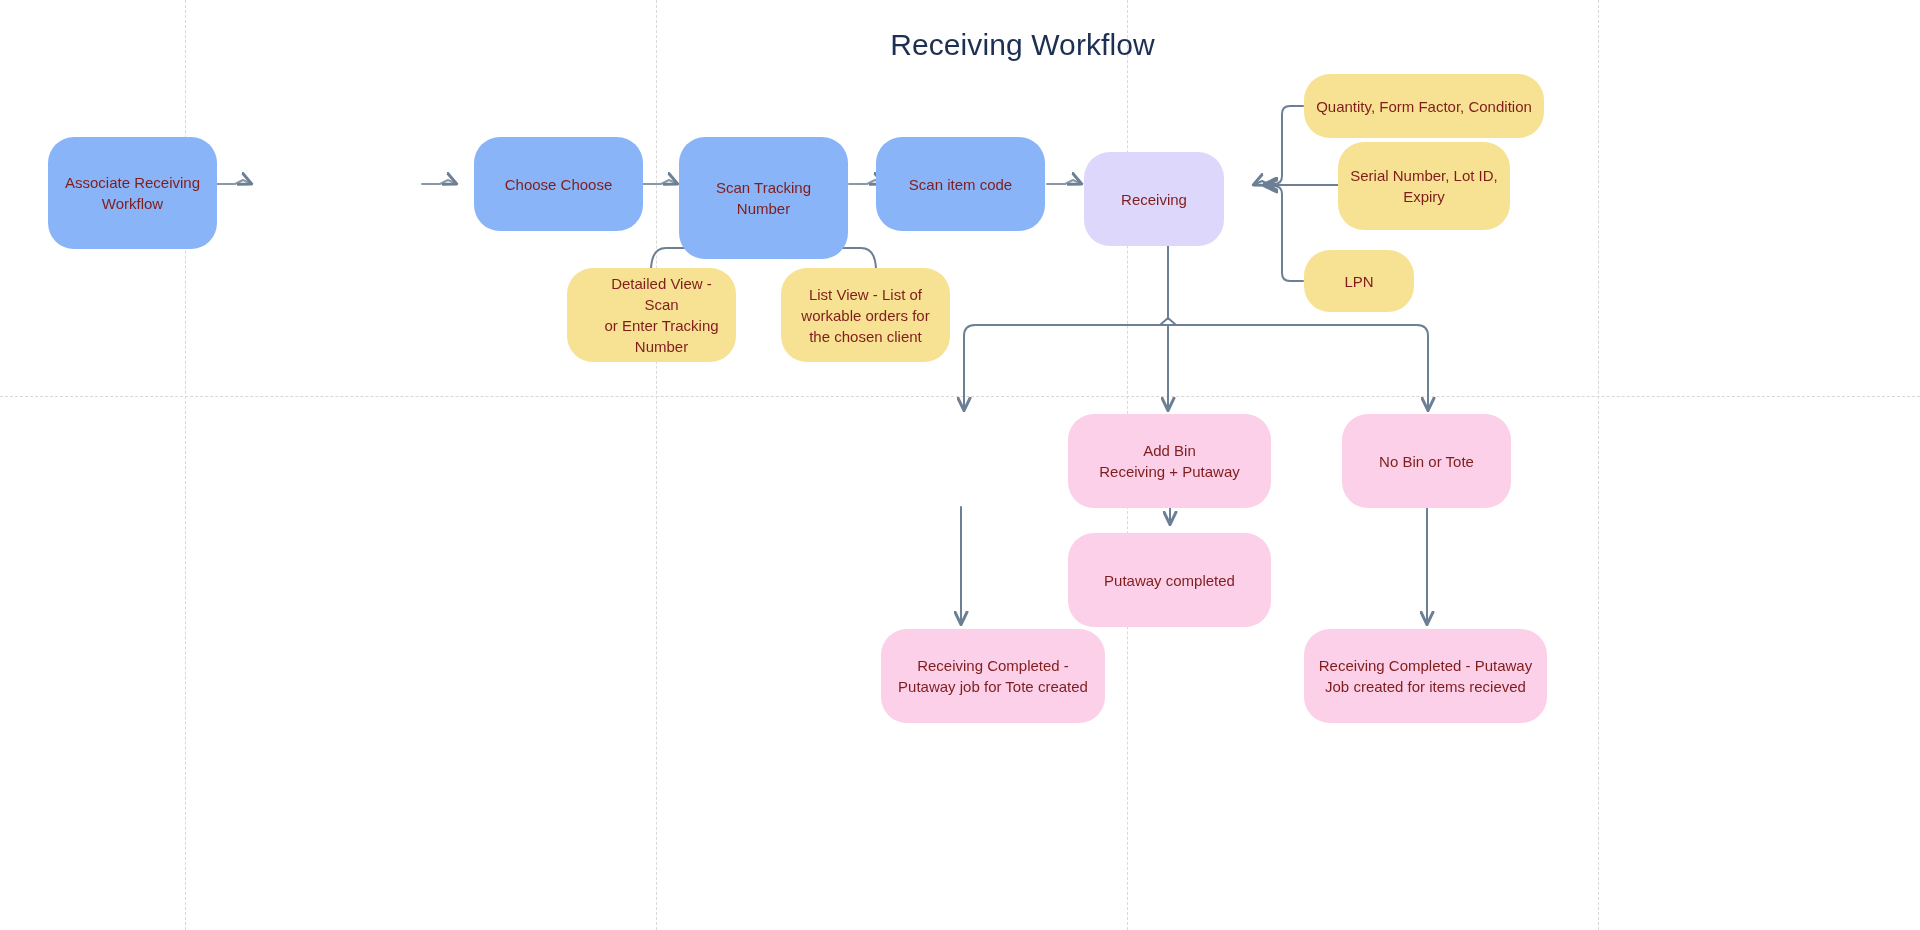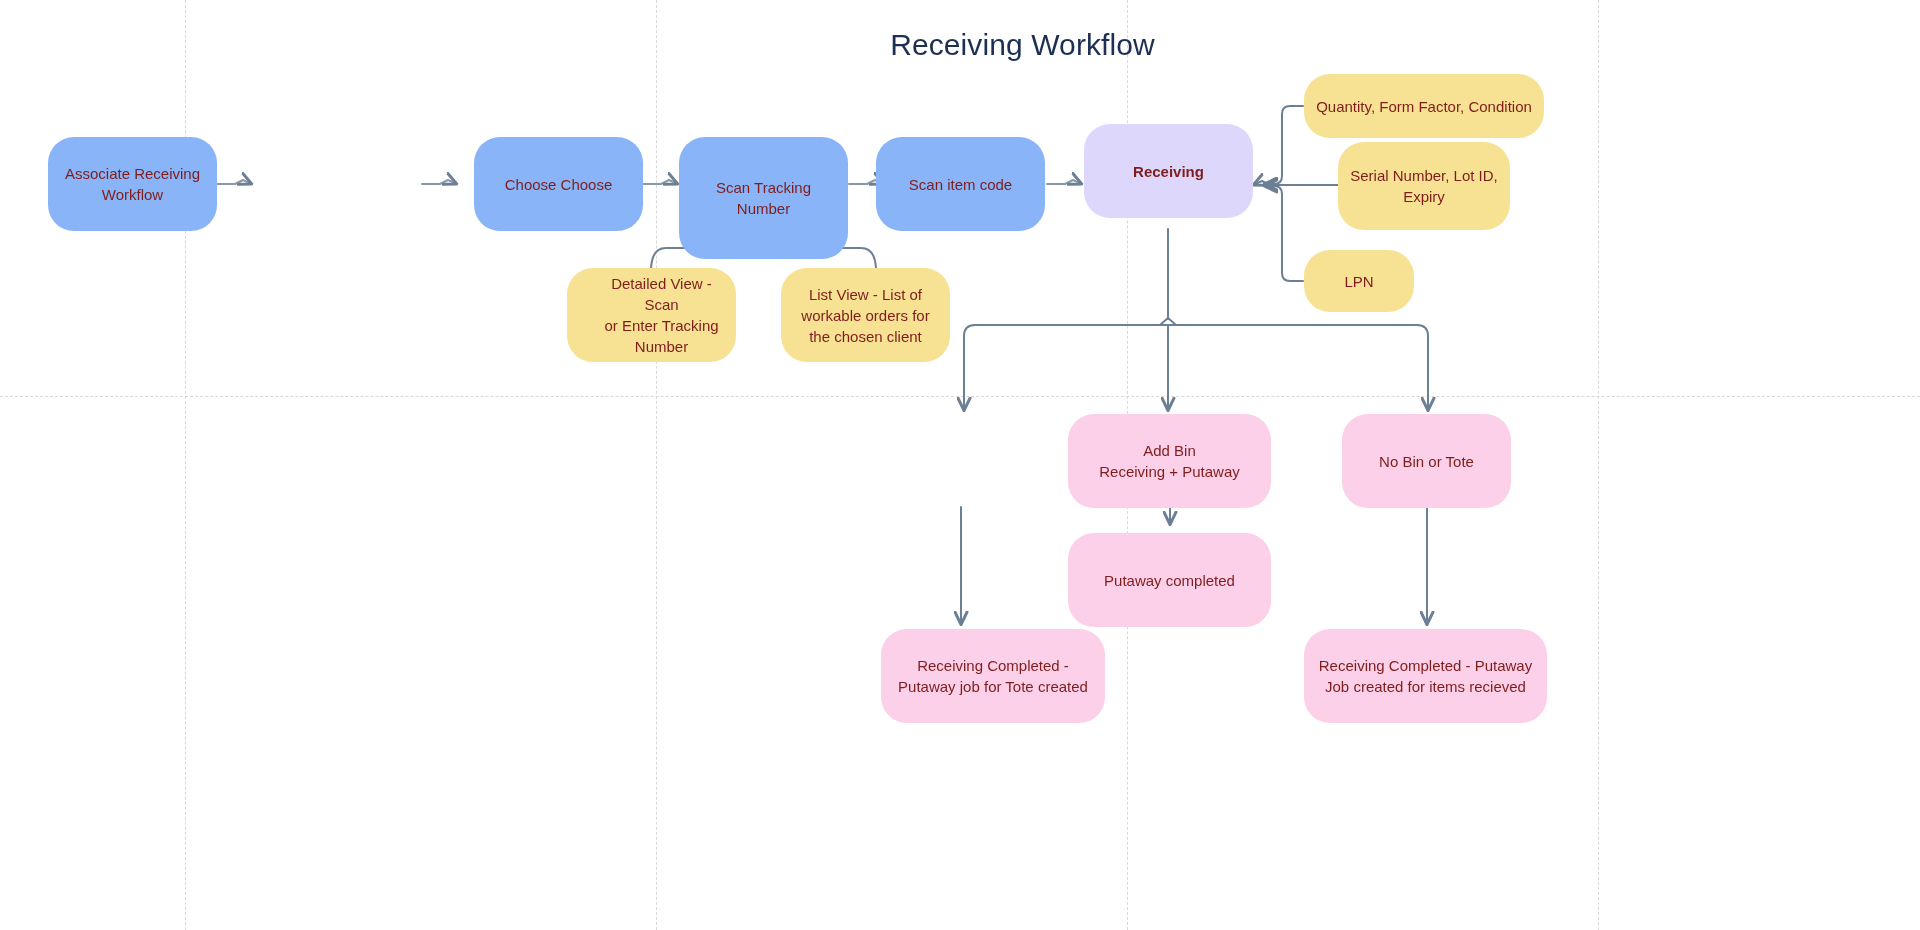--- a/index.html
+++ b/index.html
@@ -140,40 +140,40 @@
     </g>
 
     <g>
       <path d="M 961 507 L 961 625" marker-end="url(#arrow)"></path>
       <path d="M 1170 507 L 1170 525" marker-end="url(#arrow)"></path>
       <path d="M 1170 626 L 1170 626"></path>
       <path d="M 1427 507 L 1427 625" marker-end="url(#arrow)"></path>
     </g>
   </svg>
 
-  <div class="node blue" style="left:48px; top:137px; width:169px; height:94px;">
+  <div class="node blue" style="left:48px; top:137px; width:169px; height:112px;">
     <span class="lbl">Associate Receiving
 Workflow</span>
   </div>
 
 
   <div class="node blue" style="left:474px; top:137px; width:169px; height:94px;">
     <span class="lbl">Choose Choose</span>
   </div>
 
   <div class="node blue" style="left:679px; top:137px; width:169px; height:122px;">
     <span class="lbl">Scan Tracking
 Number</span>
   </div>
 
   <div class="node blue" style="left:876px; top:137px; width:169px; height:94px;">
     <span class="lbl">Scan item code</span>
   </div>
 
-  <div class="node purple" style="left:1084px; top:124px; width:169px; height:94px;font-weight:bold;">
+  <div class="node purple" style="left:1084px; top:152px; width:140px; height:94px;">
     <span class="lbl">Receiving</span>
   </div>
 
   <div class="node yellow" style="left:1304px; top:74px; width:240px; height:64px;">
     <span class="lbl">Quantity, Form Factor, Condition</span>
   </div>
 
   <div class="node yellow" style="left:1338px; top:142px; width:172px; height:88px;">
     <span class="lbl">Serial Number, Lot ID,
 Expiry</span>

